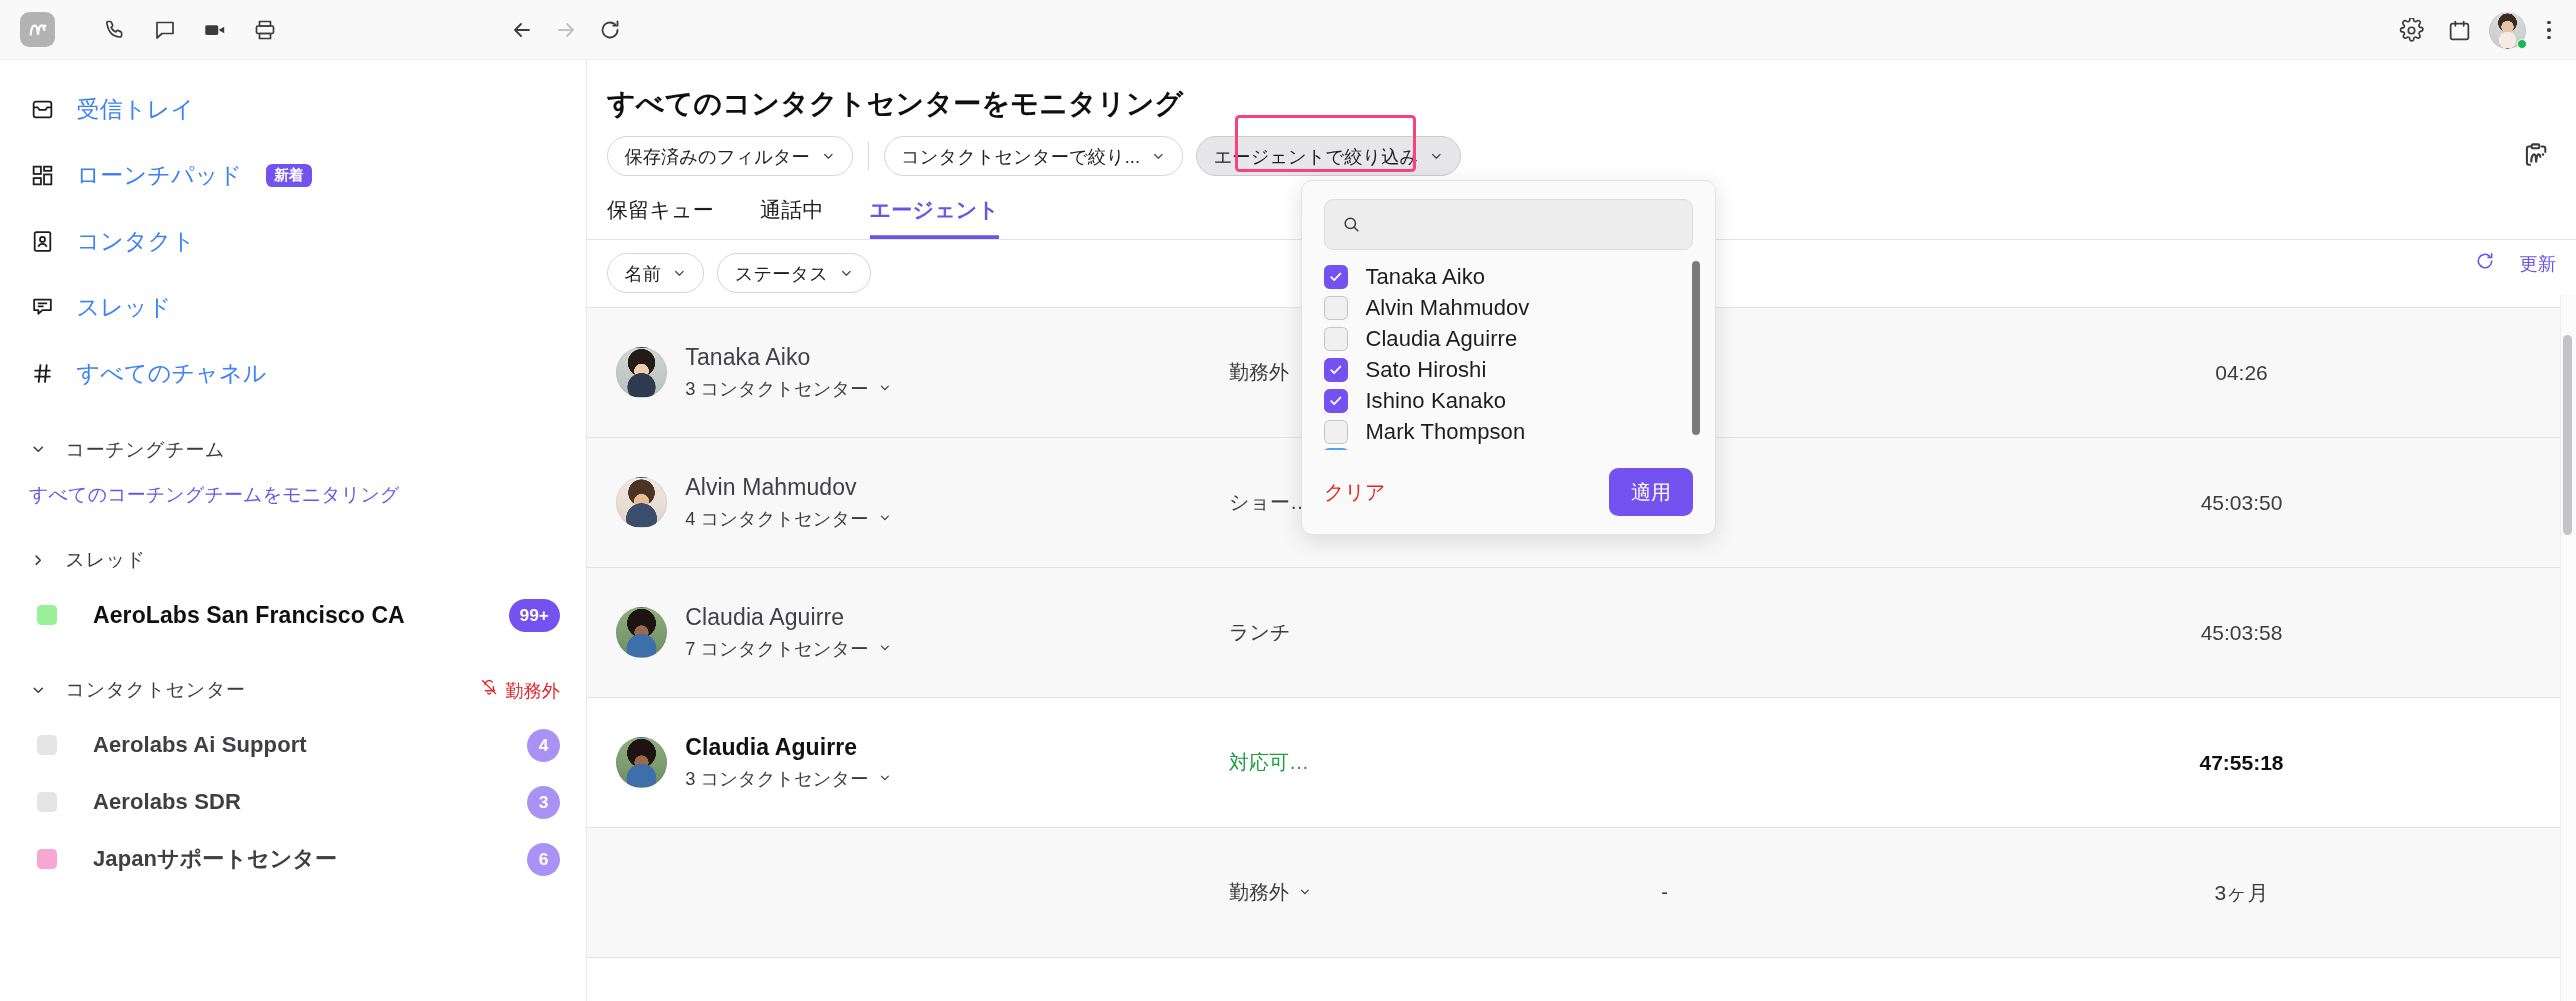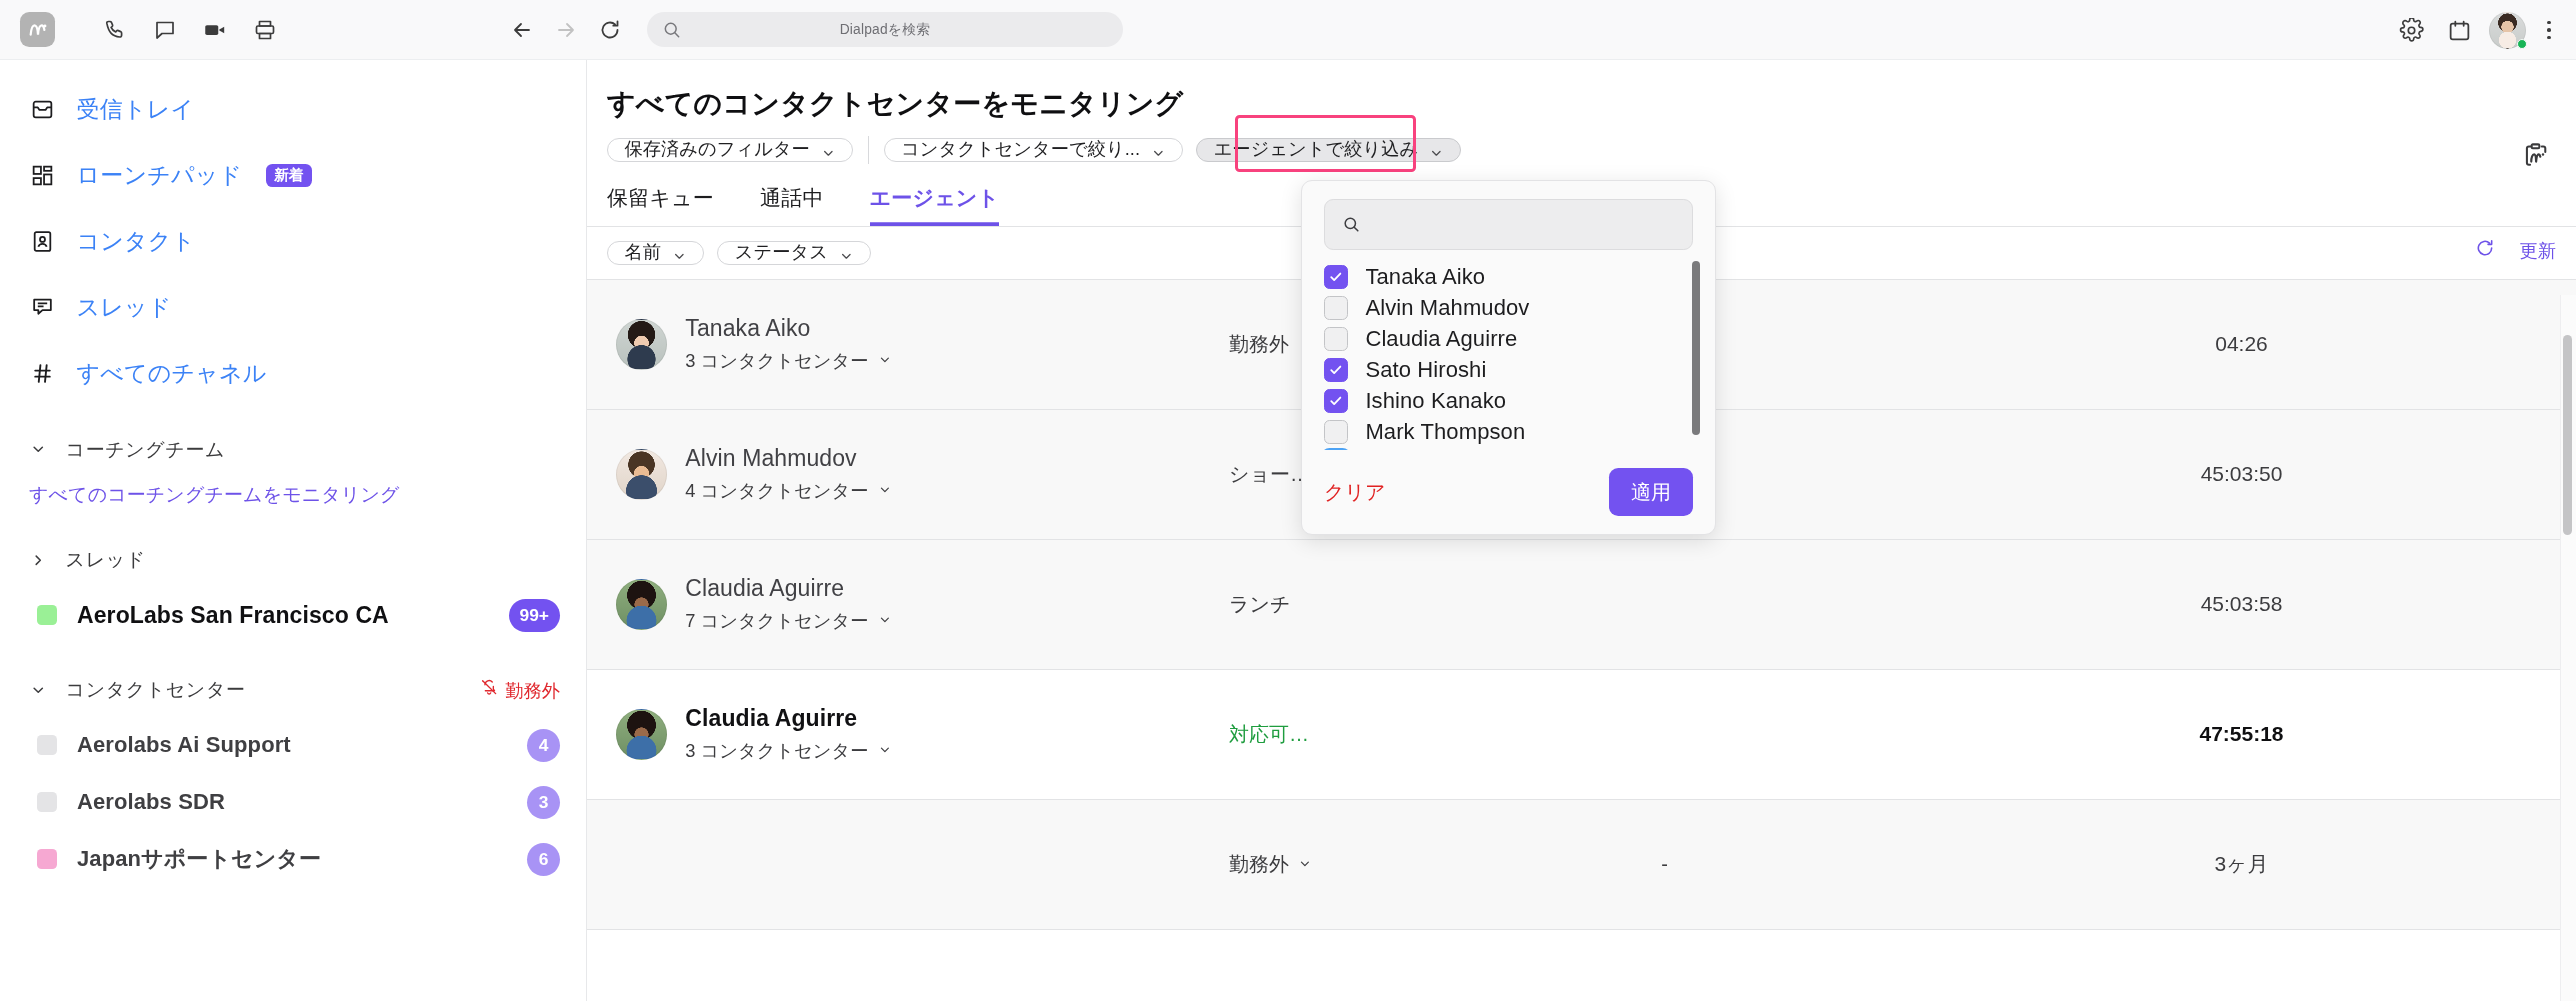--- a/index.html
+++ b/index.html
@@ -91,38 +91,38 @@
   .section-head .right-flag {
     margin-left:auto; display:flex; align-items:center; gap:7.3px; color:#e0282e; font-size:18.3px;
   }
   .sub-link {
     font-size: 19px; color: #6d52e8; padding: 5.5px 29px 13px; letter-spacing: 0.1px;
   }
   .cc-item {
     height: 57px; display:flex; align-items:center; padding: 0 26px 0 37px; gap: 20px;
   }
   .sw { width: 20px; height: 20px; border-radius: 4.6px; flex: none; }
-  .cc-name { font-size: 22px; font-weight: 700; color: #3f3f42; letter-spacing:0.1px; }
+  .cc-name { font-size: 22px; font-weight: 700; color: #3f3f42; letter-spacing:0.1px;margin-left:16px; }
   .cc-name.strong { color: #101012; font-size: 23px; }
   .pill {
     margin-left: auto; background: #7352f0; color:#fff; font-size: 17.4px; font-weight: 700;
     border-radius: 16.5px; min-width: 33px; height: 33px; display:flex; align-items:center;
     justify-content:center; padding: 0 11px;
   }
   .pill.soft { background: #a893f5; border-radius: 50%; padding: 0; width: 33px; }
 
   
   .main { flex: 1; height: 100%; position: relative; background: #fff; overflow: hidden; }
   .page-title {
     font-size: 28px; font-weight: 700; color: #0f0f11; padding: 25px 0 0 20px; letter-spacing: 0.2px;
   }
   .filter-row { display: flex; align-items: center; gap: 13px; padding: 13px 0 0 20px; position: relative; }
   .chip {
-    height: 24px; border: 0.9px solid #d5d6d9; border-radius: 20px; background: #fff;
-    display:flex; align-items:flex-end; gap: 11px; padding: 0 16.5px; font-size: 18.3px; color:#1f1f21;
+    height: 40px; border: 0.9px solid #d5d6d9; border-radius: 20px; background: #fff;
+    display:flex; align-items:center; gap: 11px; padding: 0 16.5px; font-size: 18.3px; color:#1f1f21;
     white-space: nowrap;
   }
   .chip .cv { color: #4c4c4f; display:flex; }
   .divider-v { width: 0.9px; height: 27.5px; background: #d8d9dc; margin: 0 1.8px; }
   .chip.active { background: #e7e7e9; border-color: #c9cacd; }
   .hl-box {
     position: absolute; left: 648px; top: -8.3px; width: 181px; height: 57px;
     border: 3.7px solid #f8427e; border-radius: 4.6px; pointer-events: none;
   }
   .clipboard-ai {
@@ -277,29 +277,20 @@
       <svg width="24" height="24" viewBox="0 0 24 24" fill="none" stroke="#c2c2c2" stroke-width="1.8" stroke-linecap="round" stroke-linejoin="round">
           <path d="M5 12h14M13 6l6 6-6 6"></path>
         </svg>
     </div>
     <div class="nav-btn">
       <svg width="24" height="24" viewBox="0 0 24 24" fill="none" stroke="#3c3c3c" stroke-width="1.8" stroke-linecap="round" stroke-linejoin="round">
           <path d="M19.5 12a7.5 7.5 0 1 1-2.4-5.5"></path>
           <path d="M19.5 3.5v4.2h-4.2"></path>
         </svg>
     </div>
-    <div class="omnibox">
-      <span class="oi">
-        <svg width="20" height="20" viewBox="0 0 24 24" fill="none" stroke="#78787c" stroke-width="1.8" stroke-linecap="round">
-            <circle cx="10.5" cy="10.5" r="6.5"></circle>
-            <path d="M15.4 15.4L20 20"></path>
-          </svg>
-      </span>
-      <span class="ph">Dialpadを検索</span>
-    </div>
   </div>
 
   <div class="chrome-right">
     <div class="nav-btn">
       <svg width="25" height="25" viewBox="0 0 24 24" fill="none" stroke="#3c3c3c" stroke-width="1.6">
           <circle cx="12" cy="12" r="3.1"></circle>
           <path d="M19.3 14.2a1.6 1.6 0 0 0 .3 1.8l.1.1a1.9 1.9 0 1 1-2.7 2.7l-.1-.1a1.6 1.6 0 0 0-1.8-.3 1.6 1.6 0 0 0-1 1.5v.2a1.9 1.9 0 1 1-3.8 0v-.1a1.6 1.6 0 0 0-1-1.5 1.6 1.6 0 0 0-1.8.3l-.1.1a1.9 1.9 0 1 1-2.7-2.7l.1-.1a1.6 1.6 0 0 0 .3-1.8 1.6 1.6 0 0 0-1.5-1H3.4a1.9 1.9 0 1 1 0-3.8h.1a1.6 1.6 0 0 0 1.5-1 1.6 1.6 0 0 0-.3-1.8l-.1-.1A1.9 1.9 0 1 1 7.3 3l.1.1a1.6 1.6 0 0 0 1.8.3h.1a1.6 1.6 0 0 0 1-1.5v-.2a1.9 1.9 0 1 1 3.8 0v.1a1.6 1.6 0 0 0 1 1.5 1.6 1.6 0 0 0 1.8-.3l.1-.1A1.9 1.9 0 1 1 19.7 6l-.1.1a1.6 1.6 0 0 0-.3 1.8v.1a1.6 1.6 0 0 0 1.5 1h.2a1.9 1.9 0 1 1 0 3.8h-.1a1.6 1.6 0 0 0-1.5 1z"></path>
         </svg>
     </div>
     <div class="nav-btn">

